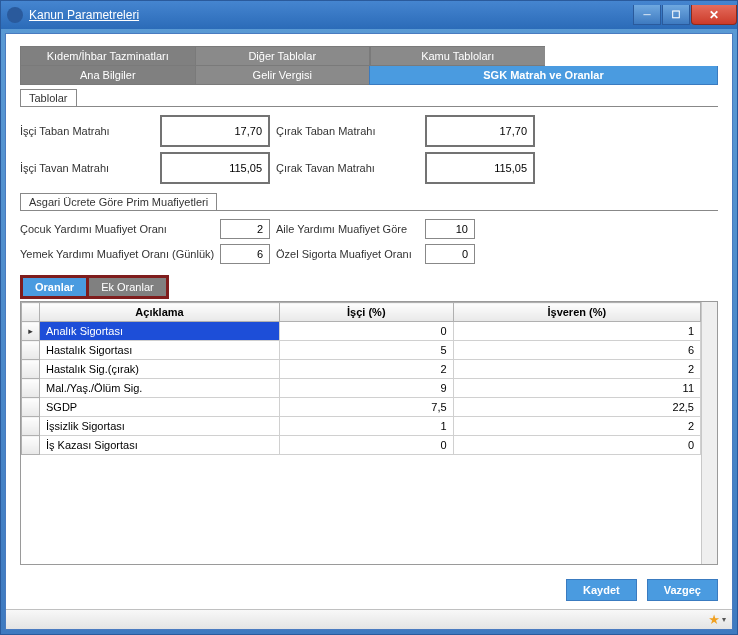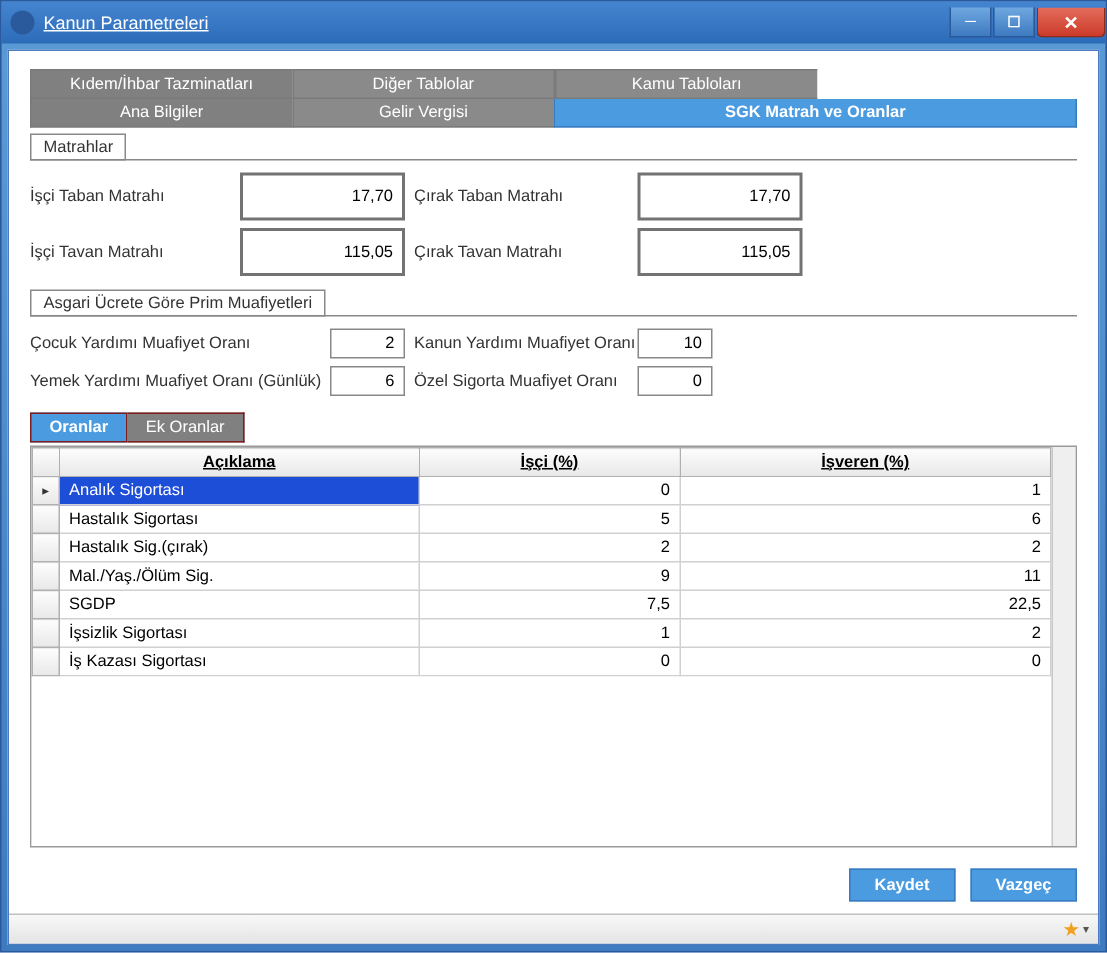--- a/index.html
+++ b/index.html
@@ -150,21 +150,21 @@
   font-size: 11px;
   font-family: inherit;
 }
 .sub-tabs {
   display: flex;
   margin-top: 6px;
 }
 .sub-tab {
   padding: 3px 12px;
   font-size: 11px;
-  border: 1px solid #7f1d1d;
+  border: 3px solid #7f1d1d;
   cursor: pointer;
 }
 .sub-tab.active {
   background: #4a9be0;
   color: #fff;
   font-weight: bold;
 }
 .sub-tab.inactive {
   background: #808080;
   color: #fff;
@@ -182,21 +182,20 @@
   width: 100%;
   border-collapse: collapse;
   font-size: 11px;
 }
 .grid th {
   background: linear-gradient(to bottom, #fdfdfd 0%, #e8e8e8 100%);
   border: 1px solid #b0b0b0;
   padding: 3px 4px;
   font-weight: bold;
   position: relative;
-  text-decoration: underline;
 }
 .grid th.rowhead { width: 18px; }
 .grid th.col-desc { width: 240px; }
 .grid td {
   border: 1px solid #d0d0d0;
   padding: 2px 6px;
   height: 19px;
 }
 .grid td.rowhead {
   background: linear-gradient(to bottom, #fdfdfd 0%, #e8e8e8 100%);
@@ -274,21 +273,21 @@
         <div class="tab gray2">Kamu Tabloları</div>
         <div class="tab white" style="border:none;"></div>
       </div>
       <div class="tabrow tabrow2">
         <div class="tab gray1">Ana Bilgiler</div>
         <div class="tab gray2">Gelir Vergisi</div>
         <div class="tab active" style="flex:2;font-weight:bold">SGK Matrah ve Oranlar</div>
       </div>
 
       <div>
-        <span class="group-label">Matrahlar</span>
+        <span class="group-label">Tablolar</span>
       </div>
       <div class="underline"></div>
 
       <div class="form-row">
         <span class="form-label">İşçi Taban Matrahı</span>
         <input class="text-input" value="17,70" style="">
         <span class="form-label2">Çırak Taban Matrahı</span>
         <input class="text-input" value="17,70" style="">
       </div>
       <div class="form-row">
@@ -299,21 +298,21 @@
       </div>
 
       <div>
         <span class="group-label">Asgari Ücrete Göre Prim Muafiyetleri</span>
       </div>
       <div class="underline"></div>
 
       <div class="form-row">
         <span class="form-label-wide">Çocuk Yardımı Muafiyet Oranı</span>
         <input class="text-input-sm" value="2" style="">
-        <span class="form-label2">Kanun Yardımı Muafiyet Oranı</span>
+        <span class="form-label2">Aile Yardımı Muafiyet Göre</span>
         <input class="text-input-sm" value="10" style="">
       </div>
       <div class="form-row">
         <span class="form-label-wide">Yemek Yardımı Muafiyet Oranı (Günlük)</span>
         <input class="text-input-sm" value="6" style="">
         <span class="form-label2">Özel Sigorta Muafiyet Oranı</span>
         <input class="text-input-sm" value="0" style="">
       </div>
 
       <div class="sub-tabs">

